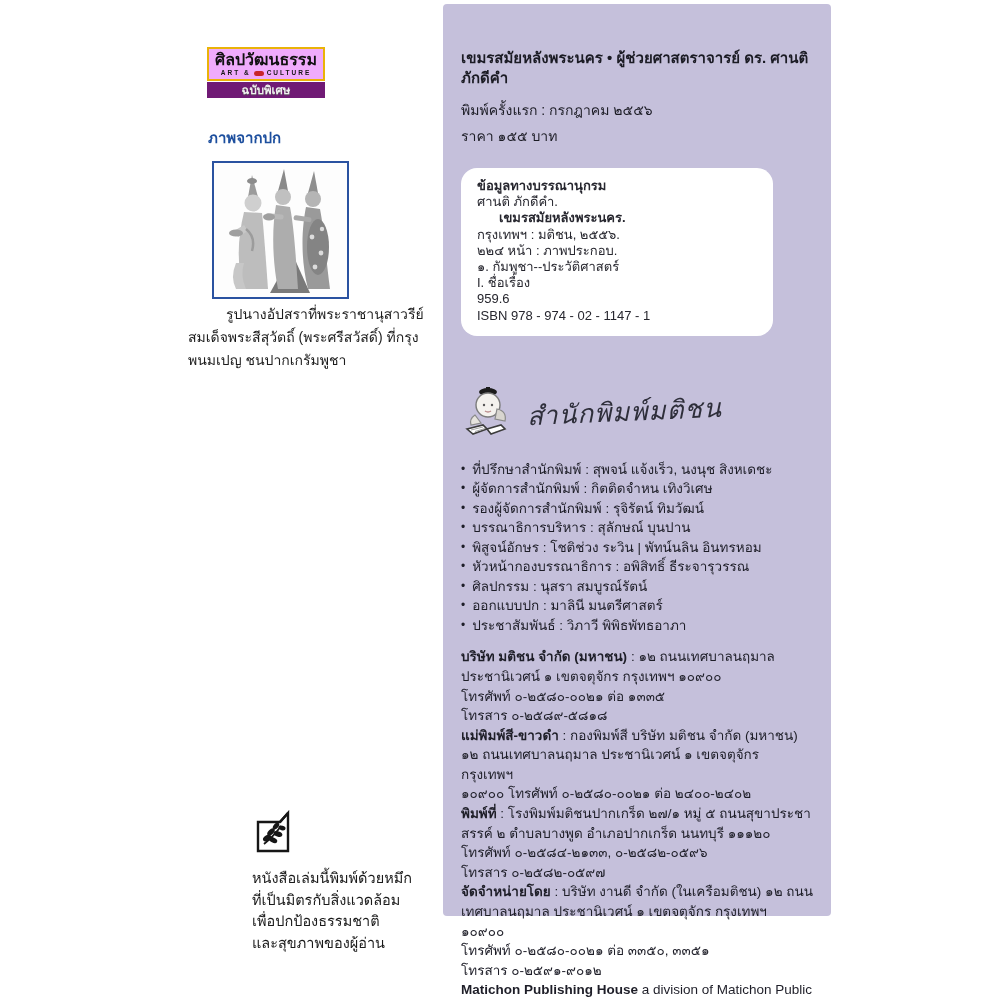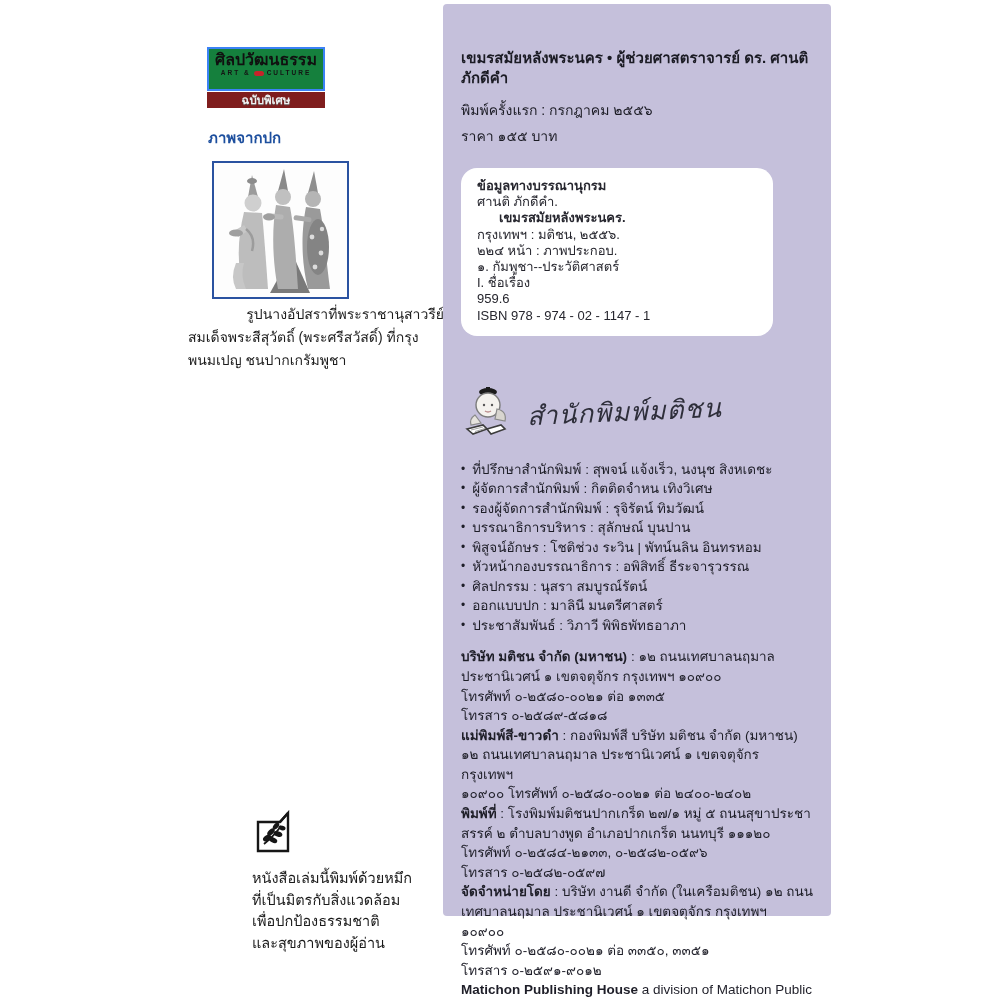--- a/index.html
+++ b/index.html
@@ -1,32 +1,32 @@
 <!DOCTYPE html>
 <html><head>
 <meta charset="utf-8">
 <style>
   * { margin:0; padding:0; box-sizing:border-box; }
   html,body { width:1000px; height:1000px; background:#ffffff; font-family:"Liberation Sans", sans-serif; }
   .page { position:relative; width:1000px; height:1000px; background:#fff; overflow:hidden; }
 
   
   .logo-box { position:absolute; left:207px; top:47px; width:118px; }
-  .logo-frame { border:2px solid #3b82f6; background:#15803d; padding:1px 5px 12px; }
+  .logo-frame { border:2px solid #eab308; background:#f0abfc; padding:1px 5px 2px; }
   .logo-title { font-weight:bold; font-size:16px; letter-spacing:0; color:#101010; line-height:19px; text-align:center; white-space:nowrap; }
   .logo-sub { display:flex; align-items:center; justify-content:center; gap:3px; font-size:6.5px; font-weight:bold; letter-spacing:2px; color:#141414; line-height:8px; }
   .red-dot { display:inline-block; width:10px; height:5px; border-radius:3px; background:#c8242b; }
-  .logo-edition { margin-top:1px; background:#7f1d1d; color:#f1f1f1; text-align:center; font-size:11.5px; font-weight:bold; line-height:16px; text-shadow:0 1px 1px #555; }
+  .logo-edition { margin-top:1px; background:#701a75; color:#f1f1f1; text-align:center; font-size:11.5px; font-weight:bold; line-height:16px; text-shadow:0 1px 1px #555; }
 
   .cover-label { position:absolute; left:208px; top:126px; font-size:15px; font-weight:bold; color:#1d4f9e; }
 
   .statue-frame { position:absolute; left:212px; top:161px; width:137px; height:138px; border:2px solid #2a52a0; background:#fdfdfd; display:flex; align-items:center; justify-content:center; }
 
   .caption { position:absolute; left:188px; top:303px; width:256px; font-size:14px; line-height:23px; color:#1c1c1c; }
-  .caption .ln0 { padding-left:38px;text-align:right; }
+  .caption .ln0 { padding-left:38px; }
 
   .eco-icon { position:absolute; left:254px; top:810px; }
   .eco-text { position:absolute; left:252px; top:868px; width:190px; font-size:14.5px; line-height:21.5px; color:#1a1a1a; }
 
   
   .panel { position:absolute; left:443px; top:4px; width:388px; height:912px; background:#c5c0db; border-radius:4px; padding:0 18px; color:#1b1b24; }
   .p-title { padding-top:44px; font-size:15px; font-weight:bold; line-height:20px; }
   .p-print { margin-top:13px; font-size:14px; line-height:19px; }
   .p-price { margin-top:7px; font-size:14px; line-height:19px; }
 

